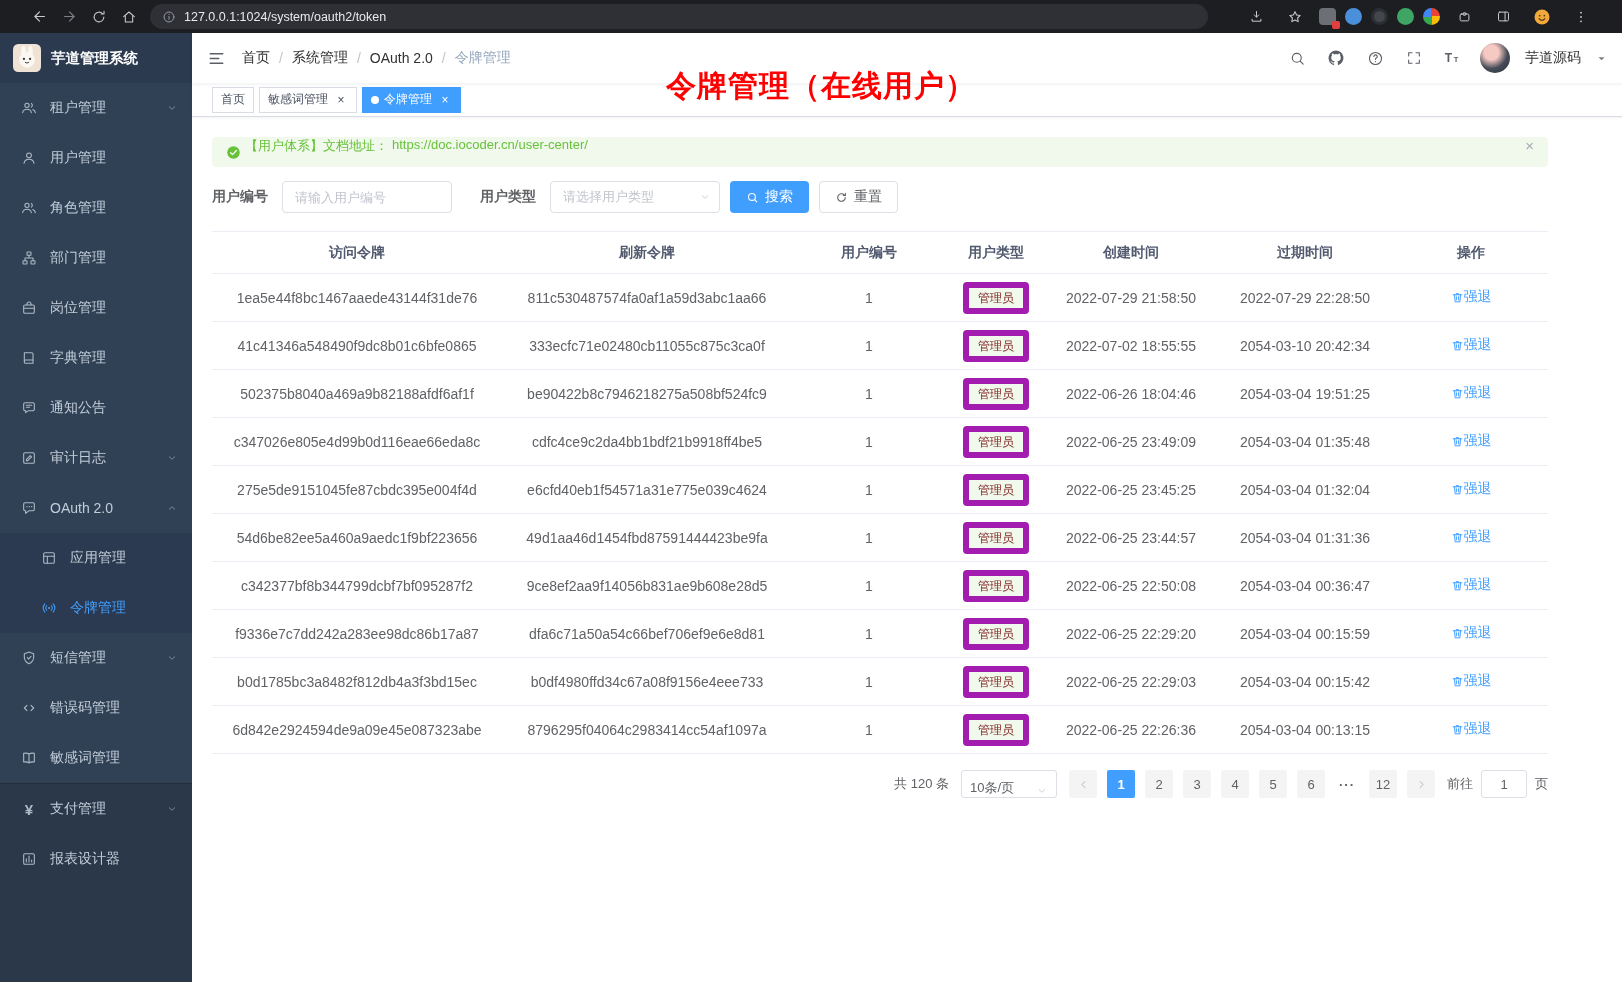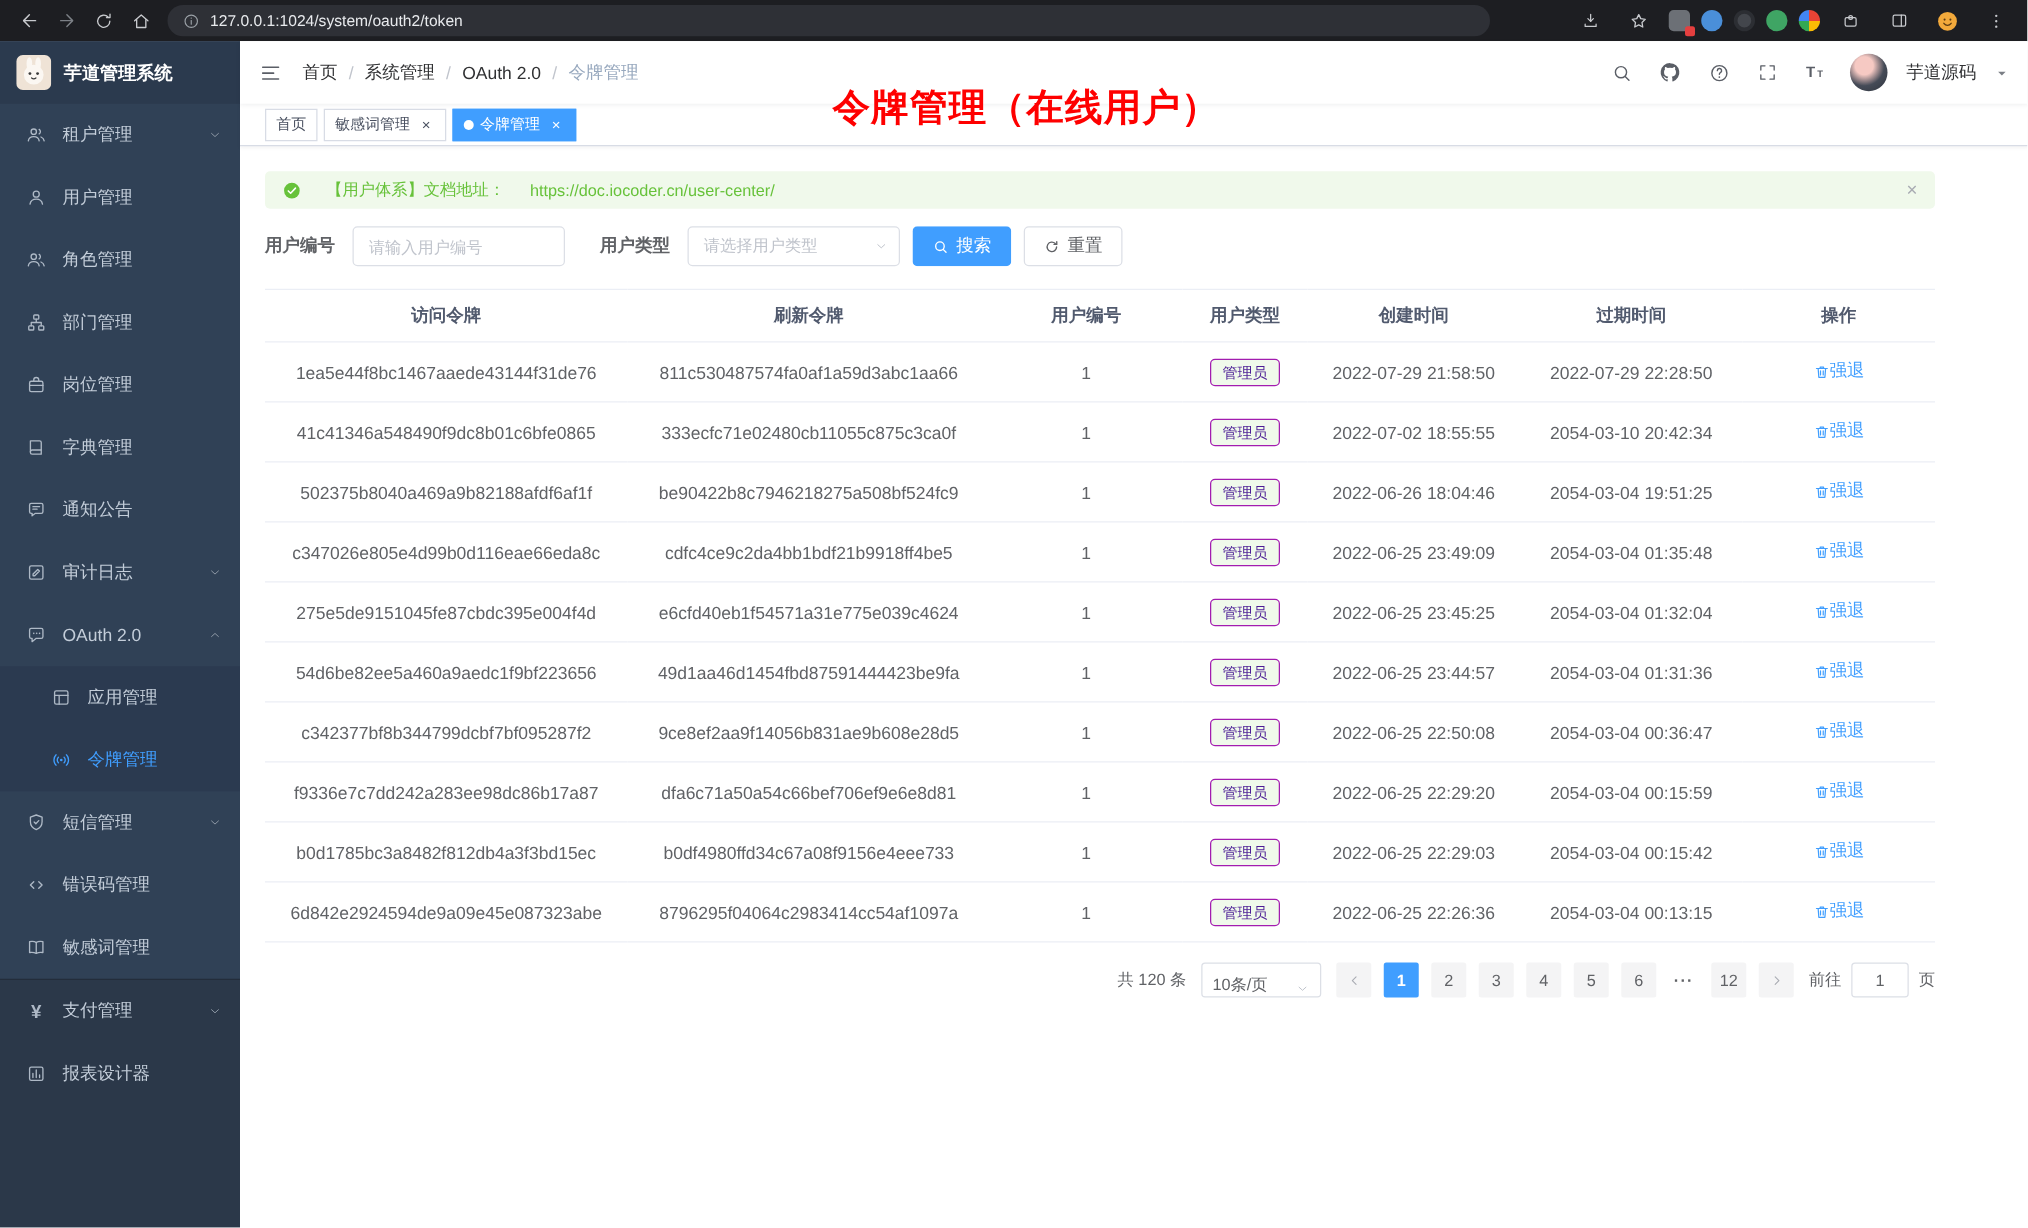--- a/index.html
+++ b/index.html
@@ -3,21 +3,21 @@
 <meta charset="utf-8">
 <style>
   *{margin:0;padding:0;box-sizing:border-box}
   html,body{width:1622px;height:982px}
   body{font-family:"Liberation Sans","DejaVu Sans",sans-serif;font-size:14px;color:#303133;background:#fff;overflow:hidden;position:relative}
   .icon{display:inline-flex;align-items:center;justify-content:center;flex:none;line-height:1}
   .icon svg{display:block}
   .icon.glyph{font-weight:700;font-size:15px}
 
   
-  .browser{height:33px;background:#1d1e22;display:flex;align-items:center;padding:0 8px;color:#c8cace}
+  .browser{height:33px;background:#1d1e22;display:flex;align-items:center;padding:0 24px;color:#c8cace}
   .bbtn{width:30px;height:30px;display:flex;align-items:center;justify-content:center;border-radius:50%;color:#c8cace;cursor:pointer}
   .bbtn.dim{color:#7c8086}
   .url{height:25px;width:1058px;margin:0 6px;background:#2e3036;border-radius:13px;display:flex;align-items:center;gap:8px;padding:0 12px;font-size:12.5px;color:#e8eaed;cursor:text}
   .url .icon{color:#9aa0a6}
   .brt{display:flex;align-items:center;gap:9px;margin-left:auto;padding-right:2px}
   .extdot{width:17px;height:17px;border-radius:50%;flex:none;cursor:pointer}
   .ext1{background:#6c7076;border-radius:4px;position:relative}
   .ext1 .badge{position:absolute;right:-4px;bottom:-4px;width:8px;height:8px;border-radius:2px;background:#e43f3f}
   .ext2{background:#4a8fd9}
   .ext3{background:#43464c;border:3px solid #2c2e33}
@@ -55,39 +55,39 @@
   .tabsbar{height:34px;background:#fff;border-bottom:1px solid #d8dce5;box-shadow:0 1px 3px rgba(0,0,0,.05);display:flex;align-items:center;padding:0 20px;gap:5px;position:relative;z-index:2}
   .tag-item{display:inline-flex;align-items:center;height:26px;border:1px solid #d8dce5;background:#fff;color:#495060;font-size:12px;padding:0 8px;cursor:pointer;white-space:nowrap}
   .tag-item .dot{width:8px;height:8px;border-radius:50%;background:#fff;margin-right:5px;display:none}
   .tag-item.active{background:#409eff;border-color:#409eff;color:#fff}
   .tag-item.active .dot{display:inline-block}
   .tag-close{margin-left:6px;font-size:12px;width:14px;text-align:center;border-radius:50%}
 
   .content{flex:1;padding:20px;overflow:hidden}
   .inner{width:1336px}
 
-  .alert{height:30px;background:#f0f9eb;border-radius:4px;display:flex;align-items:center;padding:0 14px;gap:20px;color:#67c23a;font-size:13px;position:relative}
+  .alert{height:30px;background:#f0f9eb;border-radius:4px;display:flex;padding:0 14px;gap:4px;color:#67c23a;font-size:13px;position:relative}
   .alert a{color:#67c23a;text-decoration:none;cursor:pointer}
   .alert .close{position:absolute;right:14px;color:#a8abb2;font-size:15px;cursor:pointer}
 
   .filters{margin-top:14px;display:flex;align-items:center}
   .flabel{font-weight:700;color:#606266;margin-right:14px;white-space:nowrap}
   .fgap{width:28px}
   .finput{width:170px;height:32px;border:1px solid #dcdfe6;border-radius:4px;padding:0 12px;font-size:13px;color:#606266;outline:none;font-family:inherit}
   .finput::placeholder{color:#c0c4cc}
   .fselect{width:170px;height:32px;border:1px solid #dcdfe6;border-radius:4px;display:flex;align-items:center;justify-content:space-between;padding:0 8px 0 12px;font-size:13px;color:#c0c4cc;cursor:pointer;background:#fff}
   .fselect .icon{color:#c0c4cc}
   .btn{height:32px;border-radius:4px;display:inline-flex;align-items:center;gap:6px;padding:0 15px;font-size:14px;cursor:pointer;border:1px solid transparent;margin-left:10px;font-family:inherit}
   .btn-primary{background:#409eff;color:#fff}
   .btn-plain{background:#fff;border-color:#dcdfe6;color:#606266}
 
   table.grid{margin-top:18px;width:1336px;border-collapse:collapse;table-layout:fixed}
   .grid th{height:42px;font-size:14px;color:#515a6e;font-weight:700;text-align:center;border-top:1px solid #ebeef5;border-bottom:1px solid #ebeef5;background:#fff}
   .grid td{height:48px;text-align:center;font-size:14px;color:#606266;border-bottom:1px solid #ebeef5;padding:0 4px;white-space:nowrap;overflow:hidden}
-  .tag-success{display:inline-block;background:#f0f9eb;border:1px solid #a21caf;color:#4c1d95;font-size:12px;line-height:20px;padding:0 9px;border-radius:4px}
+  .tag-success{display:inline-block;background:#f0f9eb;border:6px solid #a21caf;color:#7f1d1d;font-size:12px;line-height:20px;padding:0 9px;border-radius:4px}
   .action-link{color:#409eff;display:inline-flex;align-items:center;gap:0;cursor:pointer;font-size:14px}
 
   .pagination{margin-top:16px;display:flex;align-items:center;justify-content:flex-end;gap:12px;font-size:13px;color:#606266}
   .psel{width:96px;height:28px;border:1px solid #dcdfe6;border-radius:3px;display:flex;align-items:flex-end;justify-content:space-between;padding:0 8px;color:#606266;cursor:pointer;background:#fff}
   .psel .icon{color:#c0c4cc}
   .pager{display:flex;align-items:center;gap:10px}
   .pbtn{min-width:28px;height:28px;border-radius:2px;background:#f4f4f5;color:#606266;display:inline-flex;align-items:center;justify-content:center;font-size:13px;cursor:pointer;border:none;font-family:inherit;padding:0 5px}
   .pbtn.active{background:#409eff;color:#fff;font-weight:700}
   .pbtn.nav{color:#a8abb2}
   .pellipsis{min-width:24px;text-align:center;color:#606266;font-weight:700;letter-spacing:1px}

